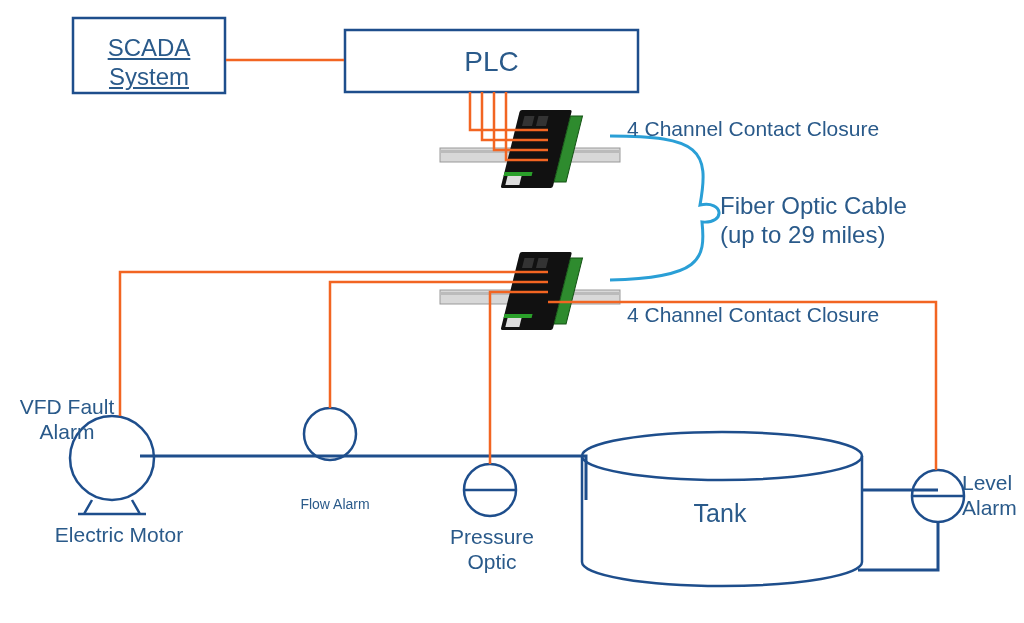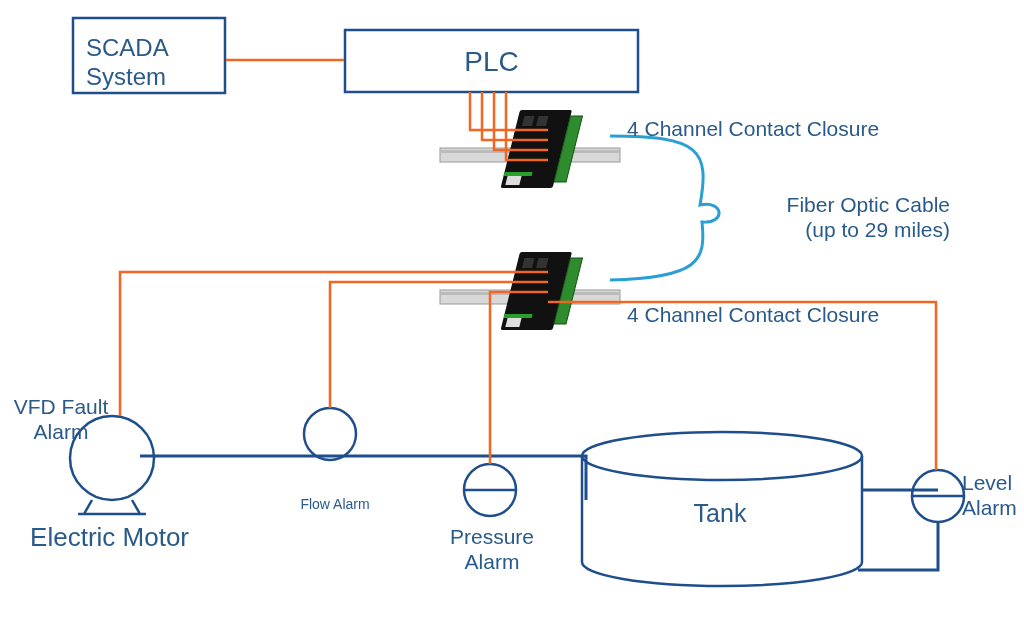--- a/index.html
+++ b/index.html
@@ -115,58 +115,58 @@
     <path class="sig" d="M548 272 H120 V416"></path>
 
     <path class="sig" d="M548 282 H330 V408"></path>
 
     <path class="sig" d="M548 292 H490 V464"></path>
 
     <path class="sig" d="M548 302 H936 V470"></path>
   </g>
 </svg>
 
-<div class="label" style="left:86px;  top:34px;  width:126px; text-align:left; font-size:24px;">
+<div class="label" style="left:86px;  top:34px;  width:126px; text-align:center; font-size:24px;text-decoration:underline;">
   <span>SCADA
 System</span>
 </div>
 
 <div class="label" style="left:345px; top:45px;  width:293px; font-size:28px;">
   <span>PLC</span>
 </div>
 
 <div class="label" style="left:627px; top:116px; width:290px; text-align:left; font-size:21px;">
   <span>4 Channel Contact Closure</span>
 </div>
 
-<div class="label" style="left:720px; top:192px; width:230px; text-align:right; font-size:21px;">
+<div class="label" style="left:720px; top:192px; width:230px; text-align:left; font-size:24px;">
   <span>Fiber Optic Cable
 (up to 29 miles)</span>
 </div>
 
 <div class="label" style="left:627px; top:302px; width:290px; text-align:left; font-size:21px;">
   <span>4 Channel Contact Closure</span>
 </div>
 
-<div class="label" style="left:6px;   top:394px; width:110px; font-size:21px;">
+<div class="label" style="left:12px;   top:394px; width:110px; font-size:21px;">
   <span>VFD Fault
 Alarm</span>
 </div>
 
-<div class="label" style="left:29px;  top:522px; width:160px; font-size:26px;text-align:right;">
+<div class="label" style="left:39px;  top:522px; width:160px; font-size:21px;">
   <span>Electric Motor</span>
 </div>
 
 <div class="label" style="left:270px; top:496px; width:130px; font-size:14px;">
   <span>Flow Alarm</span>
 </div>
 
 <div class="label" style="left:432px; top:524px; width:120px; font-size:21px;">
   <span>Pressure
-Alarm</span>
+Optic</span>
 </div>
 
 <div class="label" style="left:640px; top:498px; width:160px; font-size:25px;">
   <span>Tank</span>
 </div>
 
 <div class="label" style="left:962px; top:470px; width:72px; text-align:left; font-size:21px;">
   <span>Level
 Alarm</span>
 </div>

